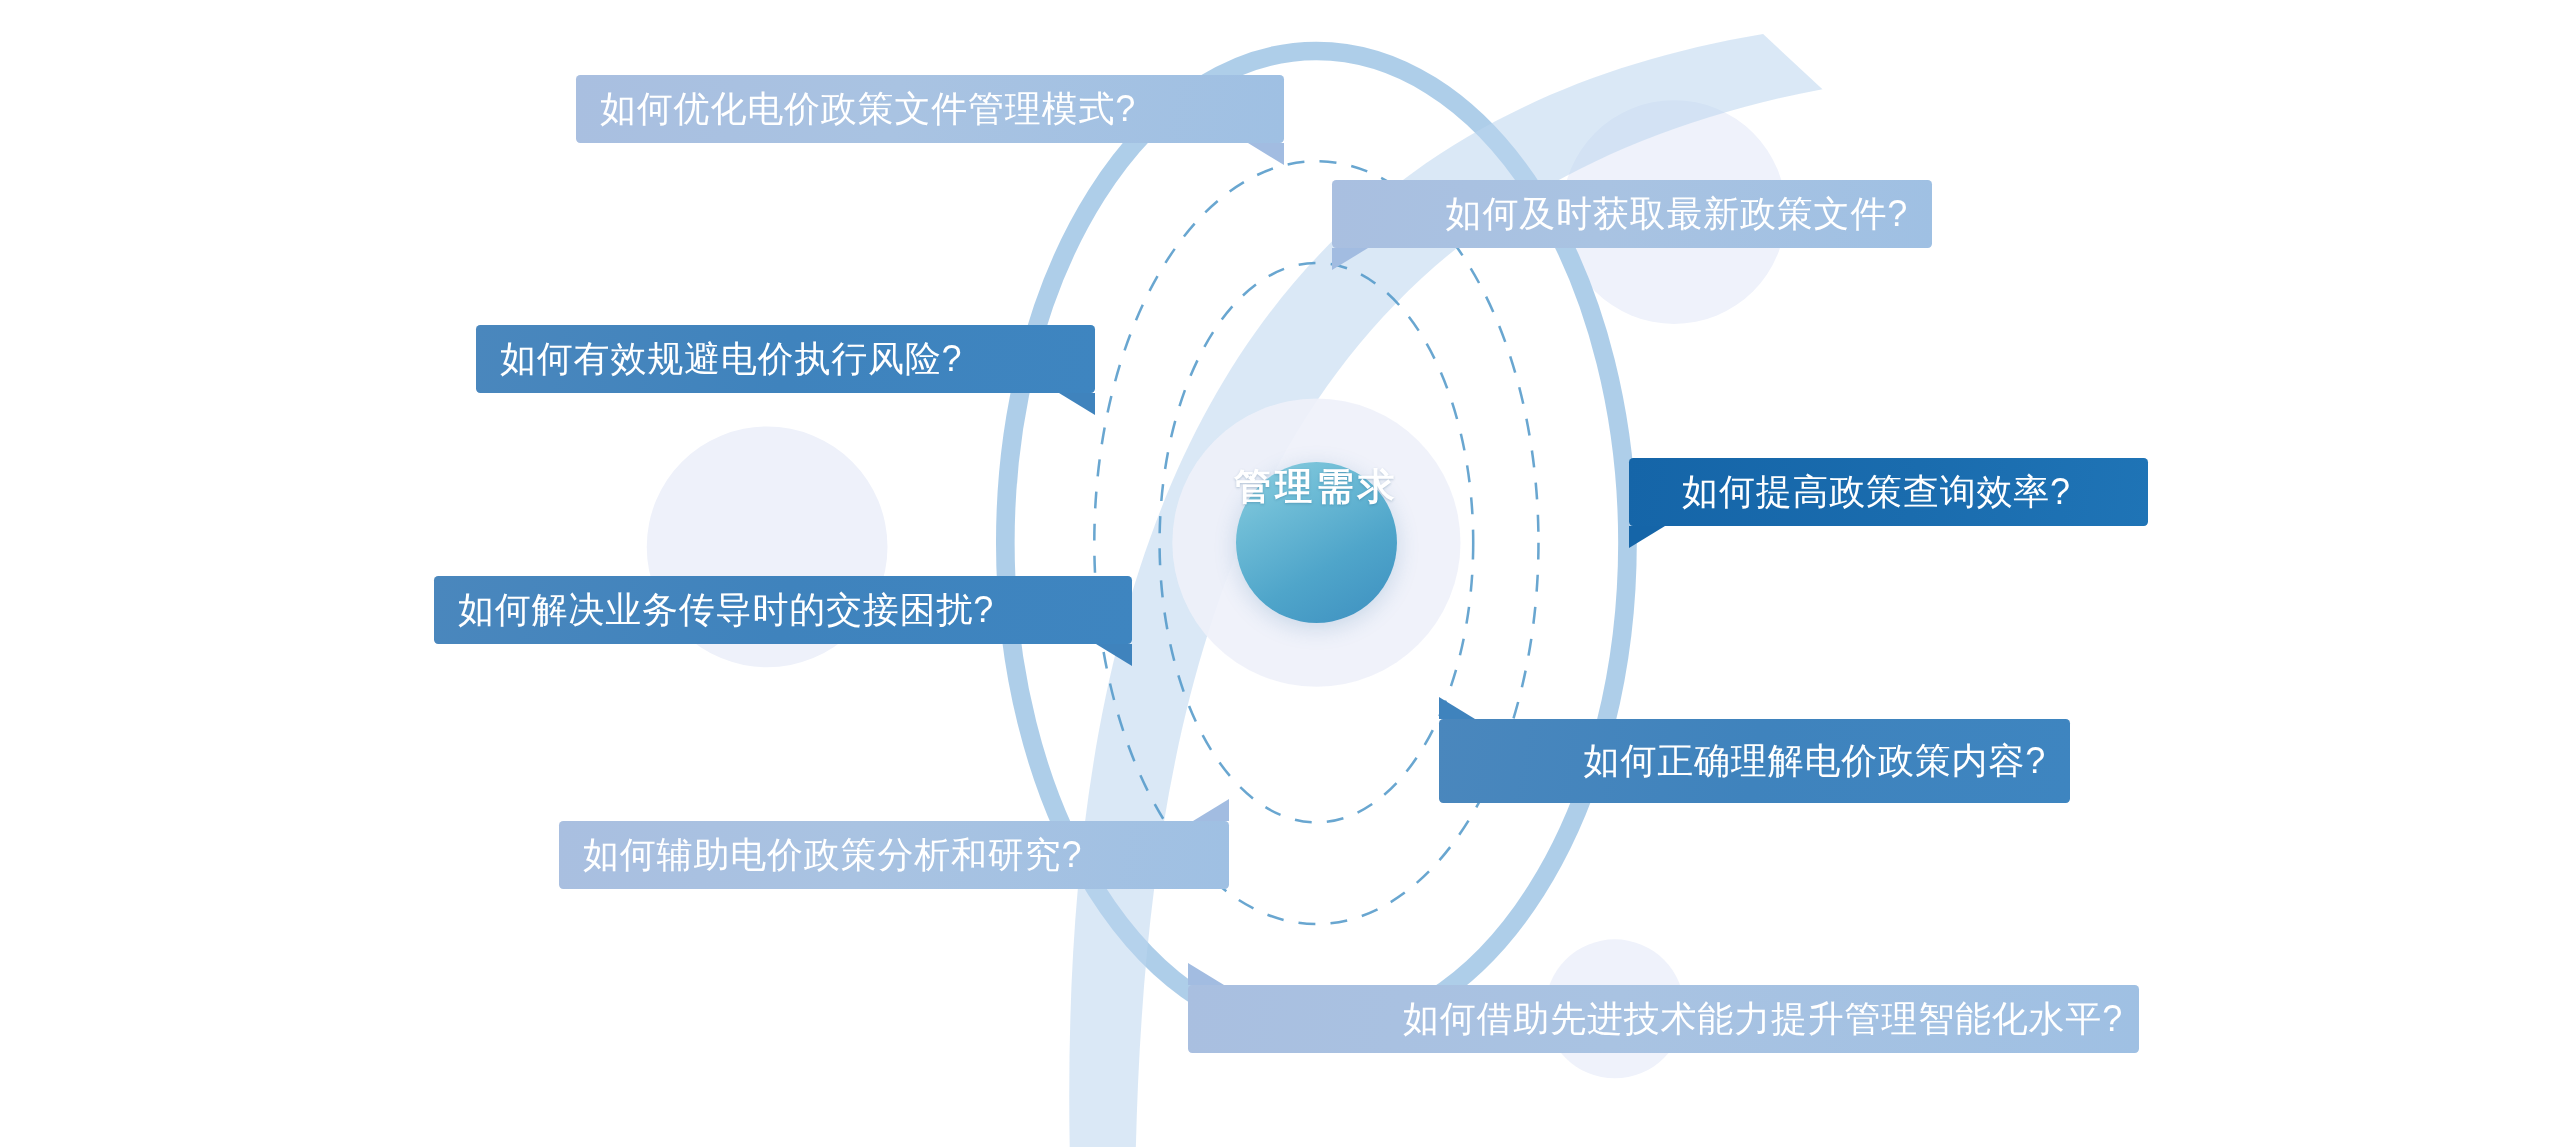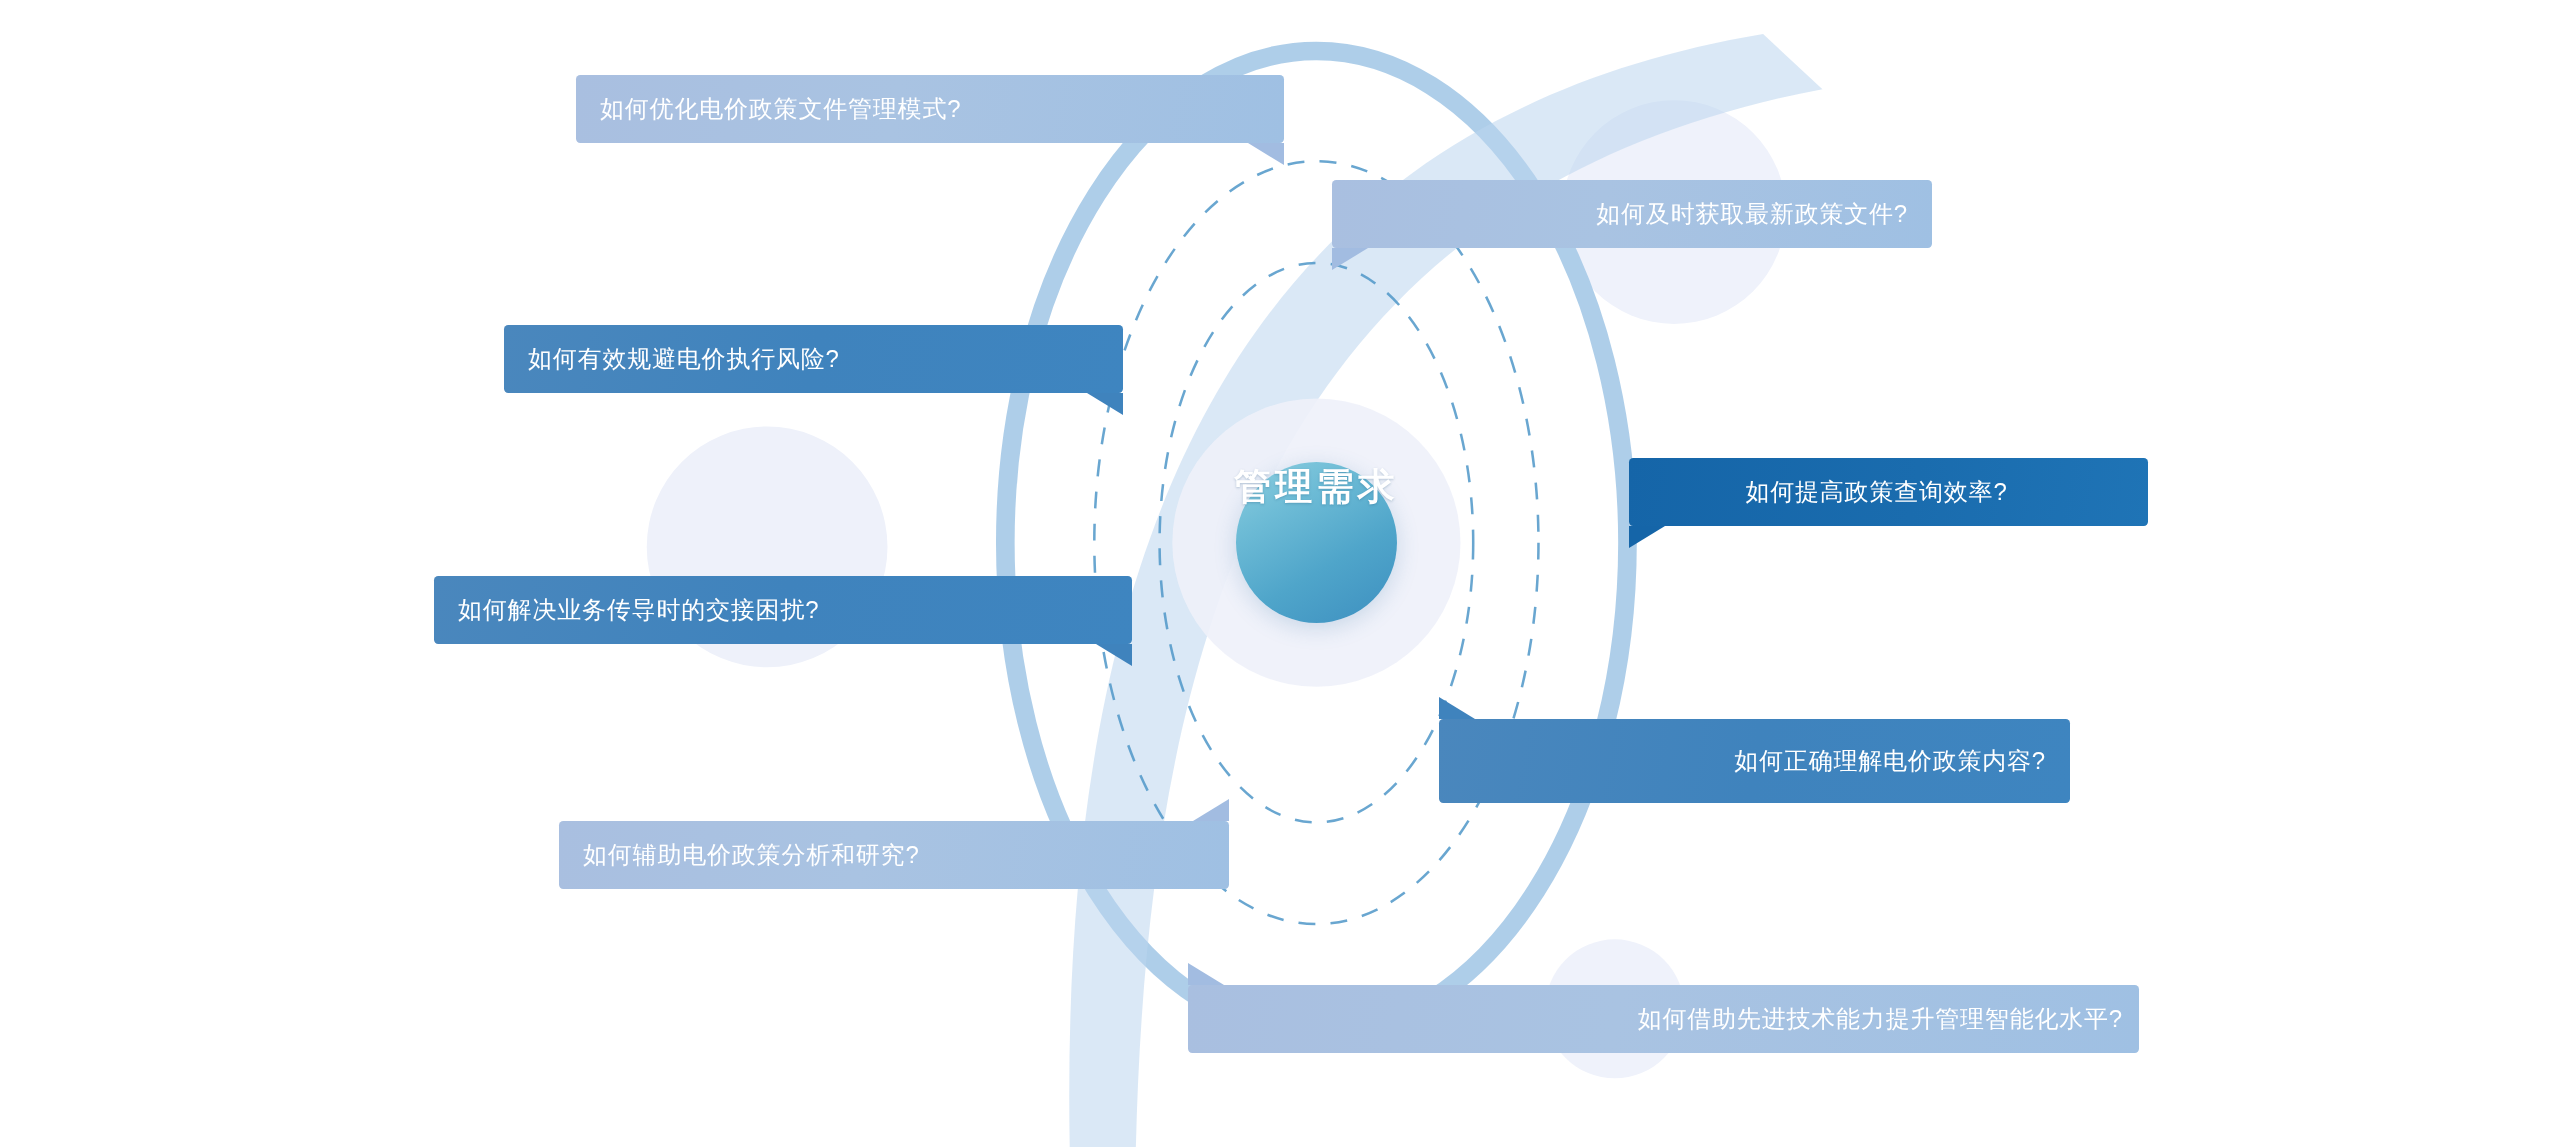--- a/index.html
+++ b/index.html
@@ -45,21 +45,21 @@
   .banner {
     position: absolute;
     display: flex;
     align-items: center;
     box-sizing: border-box;
     color: #ffffff;
     white-space: nowrap;
     border-radius: 4.2px;
   }
   .banner .banner-text {
-    font-size: 24px;
+    font-size: 36px;
     line-height: 1;
     letter-spacing: 0.8px;
     color: #ffffff;
   }
 
   
   .tone-light {
     background: linear-gradient(100deg, #a9bfe0 0%, #a9c3e2 45%, #9fc0e3 100%);
   }
   .tone-mid {
@@ -154,21 +154,21 @@
   <div class="banner tone-light" style="left:576px; top:75px; width:708px; height:68px; padding-left:24px; justify-content:flex-start;">
     <span class="banner-text">如何优化电价政策文件管理模式?</span>
     <span class="tail tail-br tail-br-light"></span>
   </div>
 
   <div class="banner tone-light" style="left:1332px; top:180px; width:600px; height:68px; padding-right:24px; justify-content:flex-end;">
     <span class="banner-text">如何及时获取最新政策文件?</span>
     <span class="tail tail-bl tail-bl-light"></span>
   </div>
 
-  <div class="banner tone-mid" style="left:504px; top:325px; width:619px; height:68px; padding-left:24px; justify-content:flex-start;">
+  <div class="banner tone-mid" style="left:476px; top:325px; width:619px; height:68px; padding-left:24px; justify-content:flex-start;">
     <span class="banner-text">如何有效规避电价执行风险?</span>
     <span class="tail tail-br"></span>
   </div>
 
   <div class="banner tone-dark" style="left:1629px; top:458px; width:519px; height:68px; padding-right:24px; justify-content:center;">
     <span class="banner-text">如何提高政策查询效率?</span>
     <span class="tail tail-bl tail-dark"></span>
   </div>
 
   <div class="banner tone-mid" style="left:434px; top:576px; width:698px; height:68px; padding-left:24px; justify-content:flex-start;">

